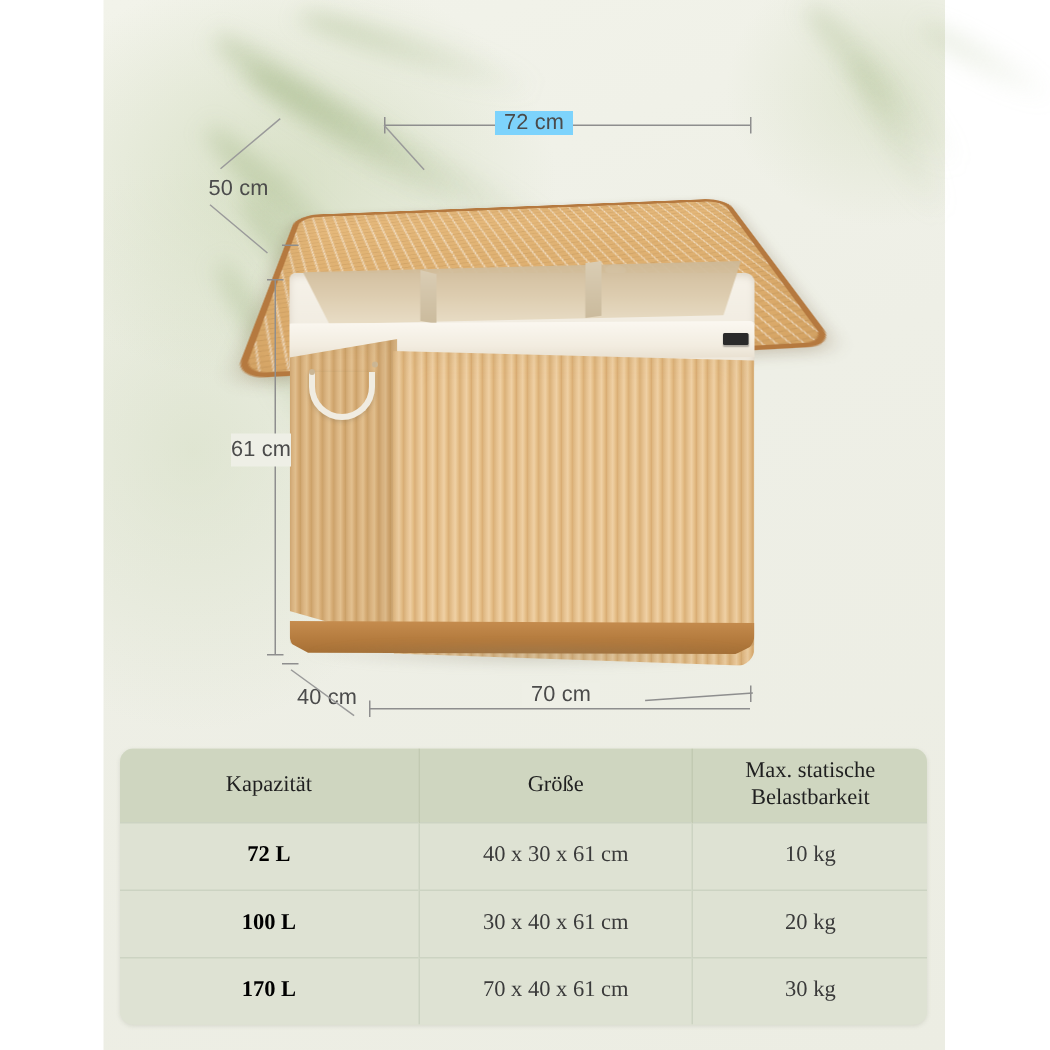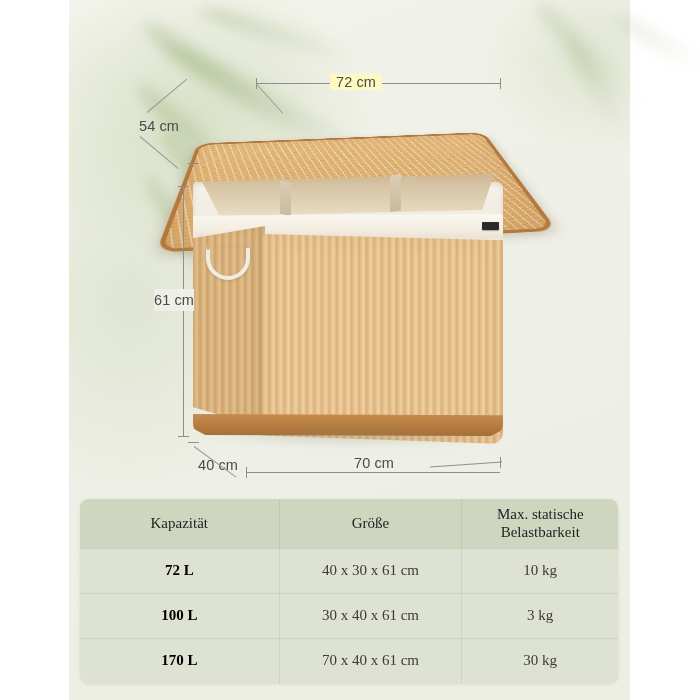--- a/index.html
+++ b/index.html
@@ -218,24 +218,24 @@
     <div class="rope-handle"></div>
     <div class="handle-pin" style="left:20px; top:138px;"></div>
     <div class="handle-pin" style="left:62px; top:133px;"></div>
 
     <div class="floor-shadow"></div>
   </div>
 
   <div class="dim-line h" style="left:256px; top:83px; width:244px;"></div>
   <div class="tick v" style="left:256px; top:78px;"></div>
   <div class="tick v" style="left:500px; top:78px;"></div>
-  <div class="dim-lbl" style="left:330px; top:74px; background:#fef9c3; padding:0 6px;">72 cm</div>
+  <div class="dim-lbl" style="left:330px; top:74px; background:#7dd3fc; padding:0 6px;">72 cm</div>
   <div class="lead" style="left:256px; top:83px; width:40px; transform:rotate(48deg);"></div>
 
-  <div class="dim-lbl" style="left:139px; top:118px;">54 cm</div>
+  <div class="dim-lbl" style="left:139px; top:118px;">50 cm</div>
   <div class="lead" style="left:147px; top:112px; width:52px; transform:rotate(-40deg);"></div>
   <div class="lead" style="left:140px; top:136px; width:50px; transform:rotate(40deg);"></div>
   <div class="tick h" style="left:188px; top:163px;"></div>
 
   <div class="dim-line v" style="left:183px; top:186px; height:250px;"></div>
   <div class="tick h" style="left:178px; top:186px;"></div>
   <div class="tick h" style="left:178px; top:436px;"></div>
   <div class="dim-lbl" style="left:154px; top:289px; background:#eeefe6; padding:3px 0;">61 cm</div>
 
   <div class="dim-lbl" style="left:198px; top:457px;">40 cm</div>
@@ -264,21 +264,21 @@
       </thead>
       <tbody>
         <tr>
           <td class="cap">72 L</td>
           <td>40 x 30 x 61 cm</td>
           <td>10 kg</td>
         </tr>
         <tr>
           <td class="cap">100 L</td>
           <td>30 x 40 x 61 cm</td>
-          <td>3 kg</td>
+          <td>20 kg</td>
         </tr>
         <tr>
           <td class="cap">170 L</td>
           <td>70 x 40 x 61 cm</td>
           <td>30 kg</td>
         </tr>
       </tbody>
     </table>
   </div>
 

